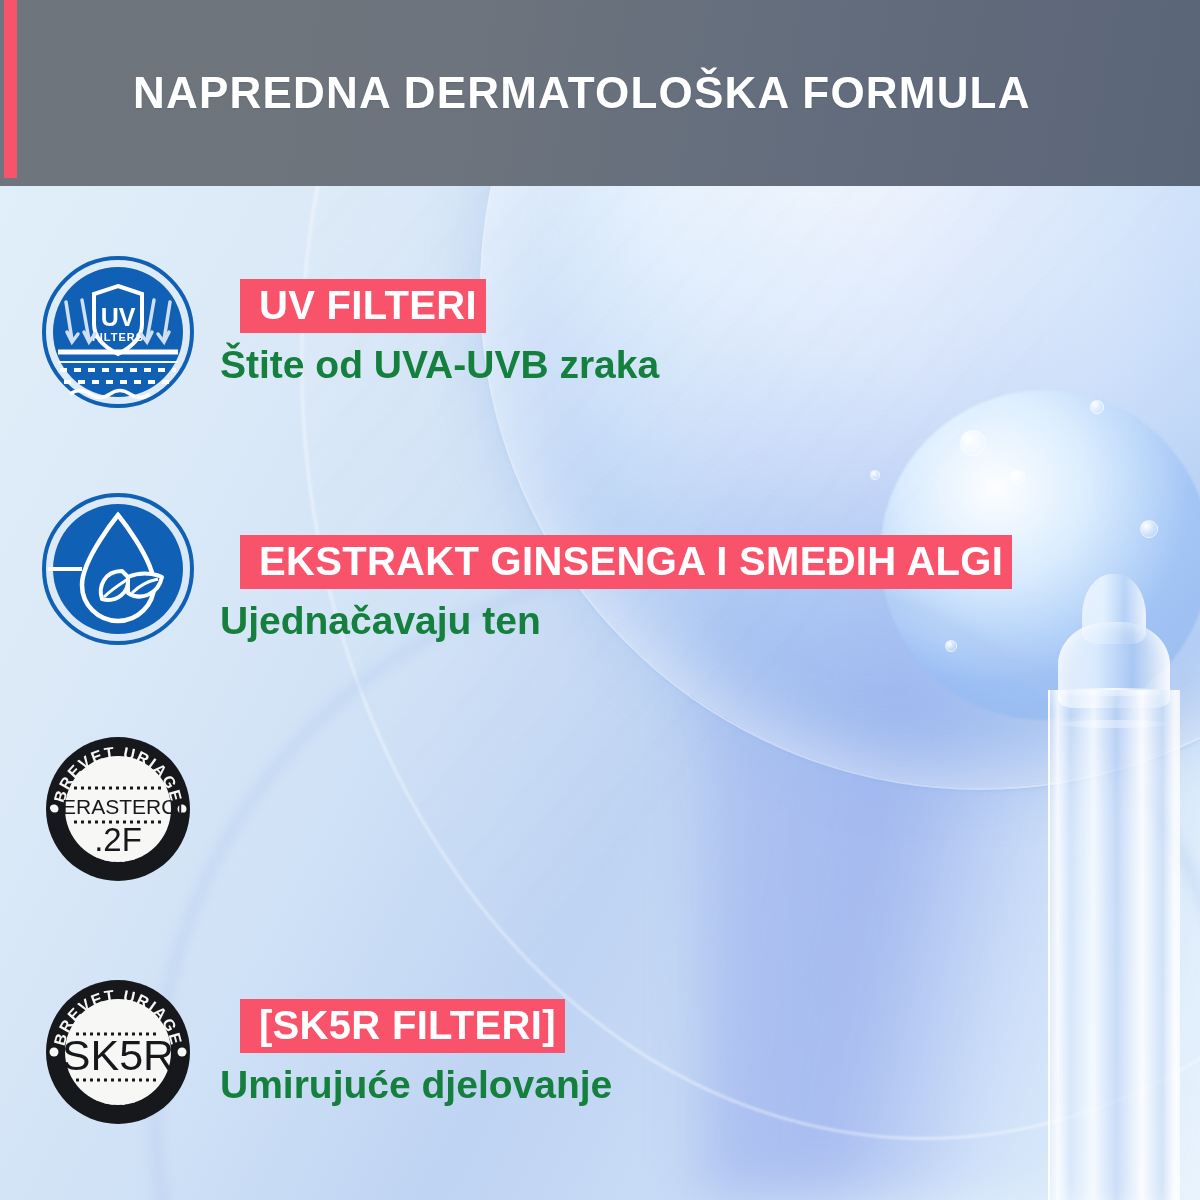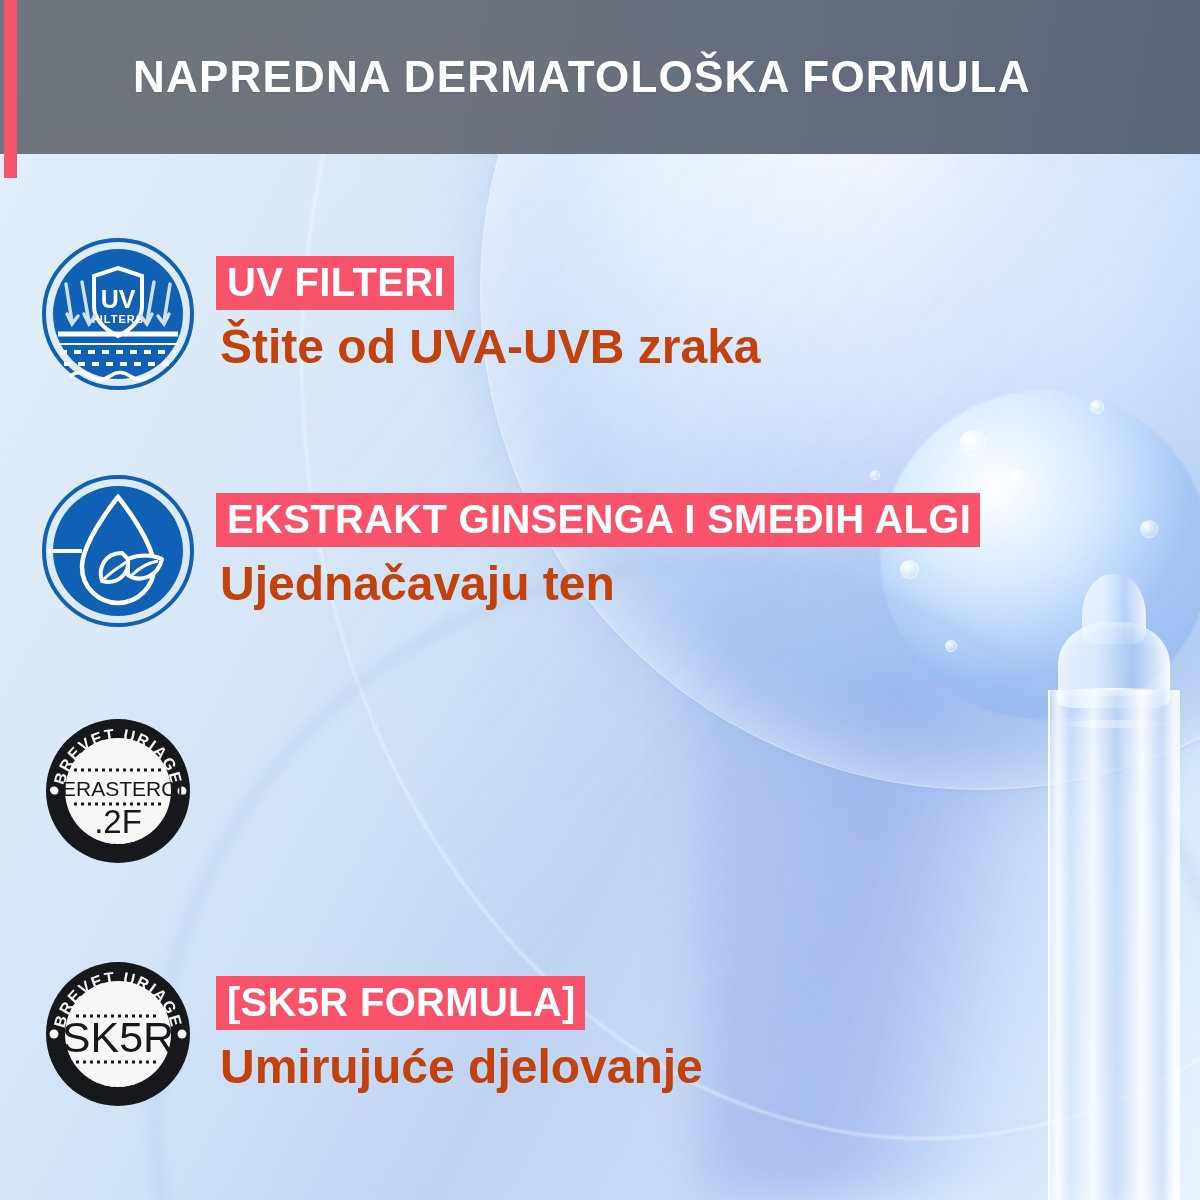--- a/index.html
+++ b/index.html
@@ -92,67 +92,68 @@
     position:absolute; left:20px; width:108px; height:8px;
     background:linear-gradient(90deg,rgba(255,255,255,.2),rgba(255,255,255,.85),rgba(255,255,255,.25));
     border-radius:50%;
   }
   .bub{ position:absolute; border-radius:50%;
         background:radial-gradient(circle at 32% 30%, rgba(255,255,255,.96), rgba(255,255,255,.28) 62%, rgba(255,255,255,.05));
         border:1px solid rgba(255,255,255,.55); }
 
   
   .header{
-    position:absolute; left:0; top:0; width:1200px; height:154px; z-index:5;
+    position:absolute; left:0; top:0; width:1200px; height:186px; z-index:5;
     background:linear-gradient(100deg,#6f757c 0%,#6d747d 38%,#656e7d 62%,#5a6578 100%);
     display:flex; align-items:center;
   }
   .header-accent{
     position:absolute; left:4px; top:0; width:13px; height:178px;
     background:#f9536b;
   }
   .header-title{
     color:#ffffff;
     font-size:44px;
     font-weight:bold;
     letter-spacing:1.2px;
     margin-left:133px;
     white-space:nowrap;
     text-shadow:0 1px 2px rgba(0,0,0,.10);
   }
 
   
   .features{
-    position:absolute; left:0; top:178px; width:1200px; height:778px; z-index:4;
+    position:absolute; left:0; top:196px; width:1200px; height:778px; z-index:4;
   }
   .feature{
     position:absolute; left:42px; display:flex; align-items:center; gap:22px;
   }
   .feature.f1{ top:60px; }
-  .feature.f2{ top:297px; }
+  .feature.f2{ top:297px;align-items:flex-end; }
   .feature.f3{ top:537px; }
   .feature.f4{ top:780px; }
 
   .icon-wrap{ width:152px; height:152px; flex:0 0 152px; position:relative; }
 
   .text-col{ display:flex; flex-direction:column; align-items:flex-start; gap:2px; padding-top:4px;}
   .title-hl{
     display:inline-block;
     background:#f9536b;
     color:#ffffff;
     font-size:40px;
     font-weight:bold;
     line-height:1.06;
-    padding:5px 9px 7px 11px;
+    padding:5px 9px 7px 19px;
     letter-spacing:.3px;
     white-space:nowrap;
+    margin-left:24px;
   }
   .subtitle{
-    color:#c2410c;
-    font-size:48px;
+    color:#15803d;
+    font-size:39px;
     font-weight:bold;
     line-height:1.22;
     padding:6px 2px 0 4px;
     white-space:nowrap;
   }
 
   
   .badge-svg{ display:block; }
 </style>
 </head>
@@ -291,18 +292,18 @@
         </text>
         <text font-family="Liberation Sans, sans-serif" font-size="16" font-weight="bold" fill="#f7f8f6" letter-spacing="1.6">
           <textPath href="#arcBot4" startOffset="50%" text-anchor="middle">URIAGE PATENT</textPath>
         </text>
         <line x1="34" y1="58" x2="118" y2="58" stroke="#17181c" stroke-width="3" stroke-dasharray="3 4"></line>
         <text x="76" y="94" font-family="Liberation Sans, sans-serif" font-size="43" fill="#17181c" text-anchor="middle">SK5R</text>
         <line x1="34" y1="104" x2="118" y2="104" stroke="#17181c" stroke-width="3" stroke-dasharray="3 4"></line>
       </svg>
     </div>
     <div class="text-col">
-      <div class="title-hl">[SK5R FORMULA]</div>
+      <div class="title-hl">[SK5R FILTERI]</div>
       <div class="subtitle">Umirujuće djelovanje</div>
     </div>
   </div>
 
 </div>
 
 </body></html>

